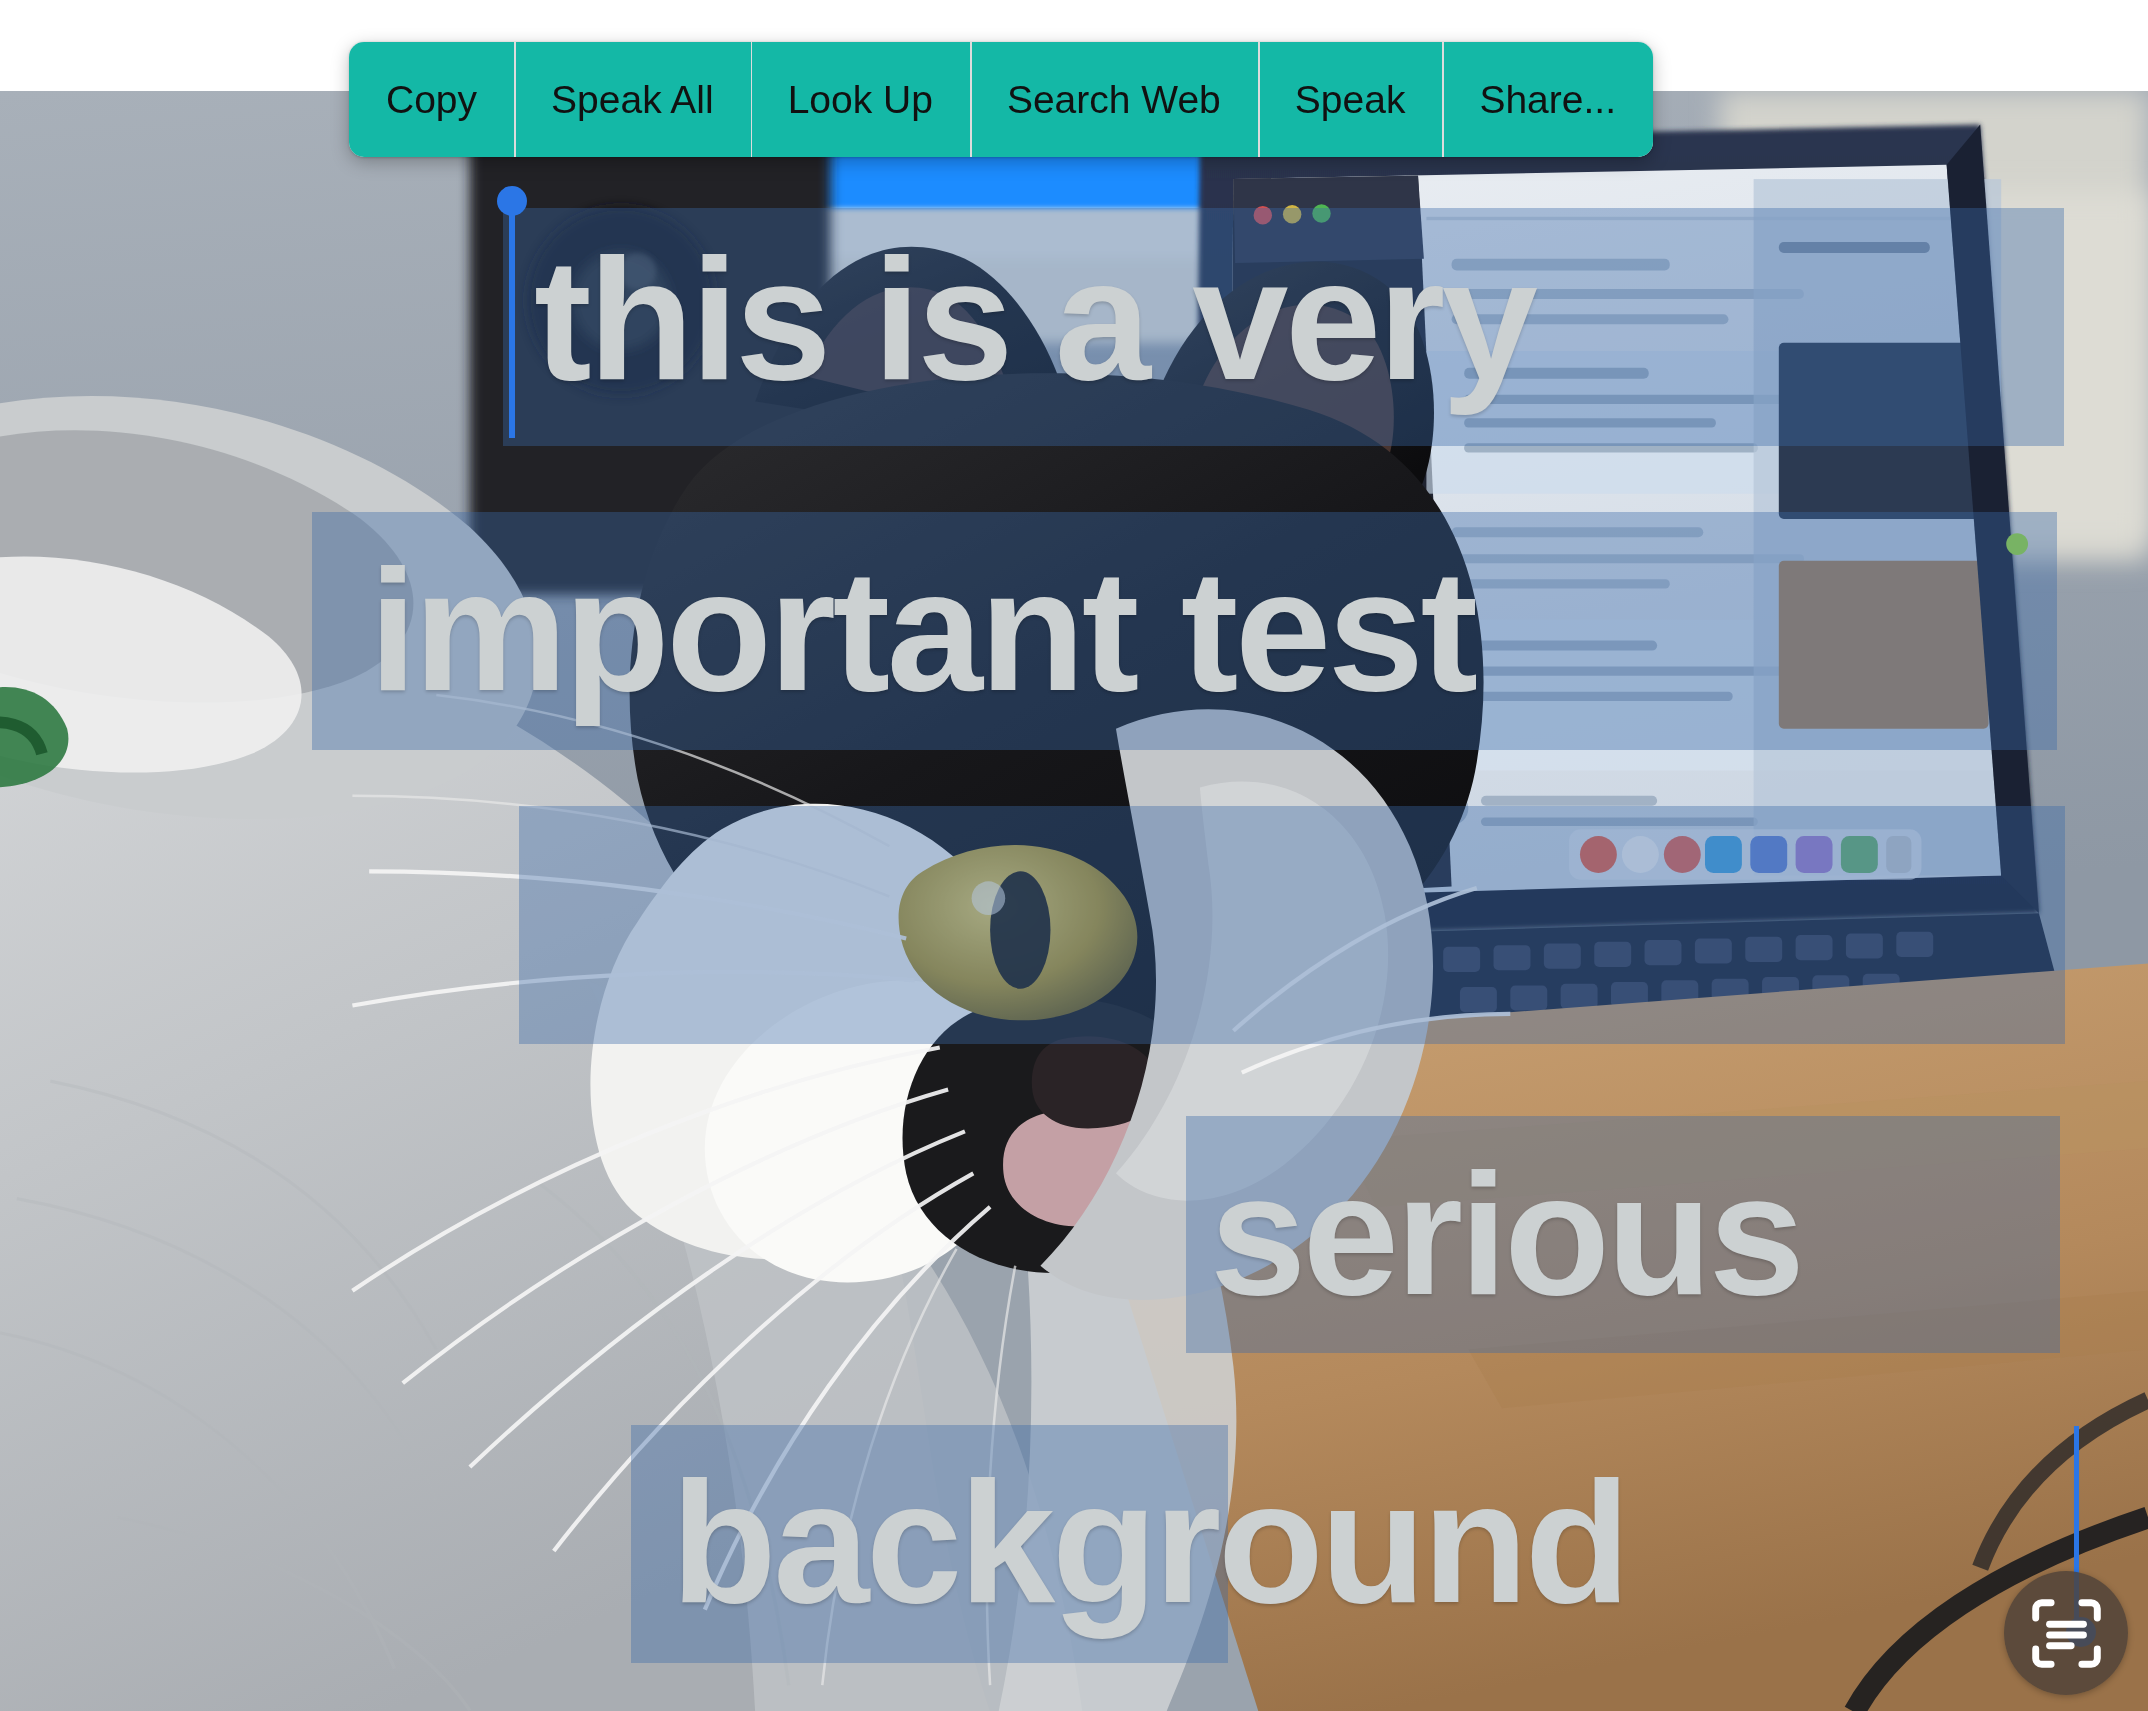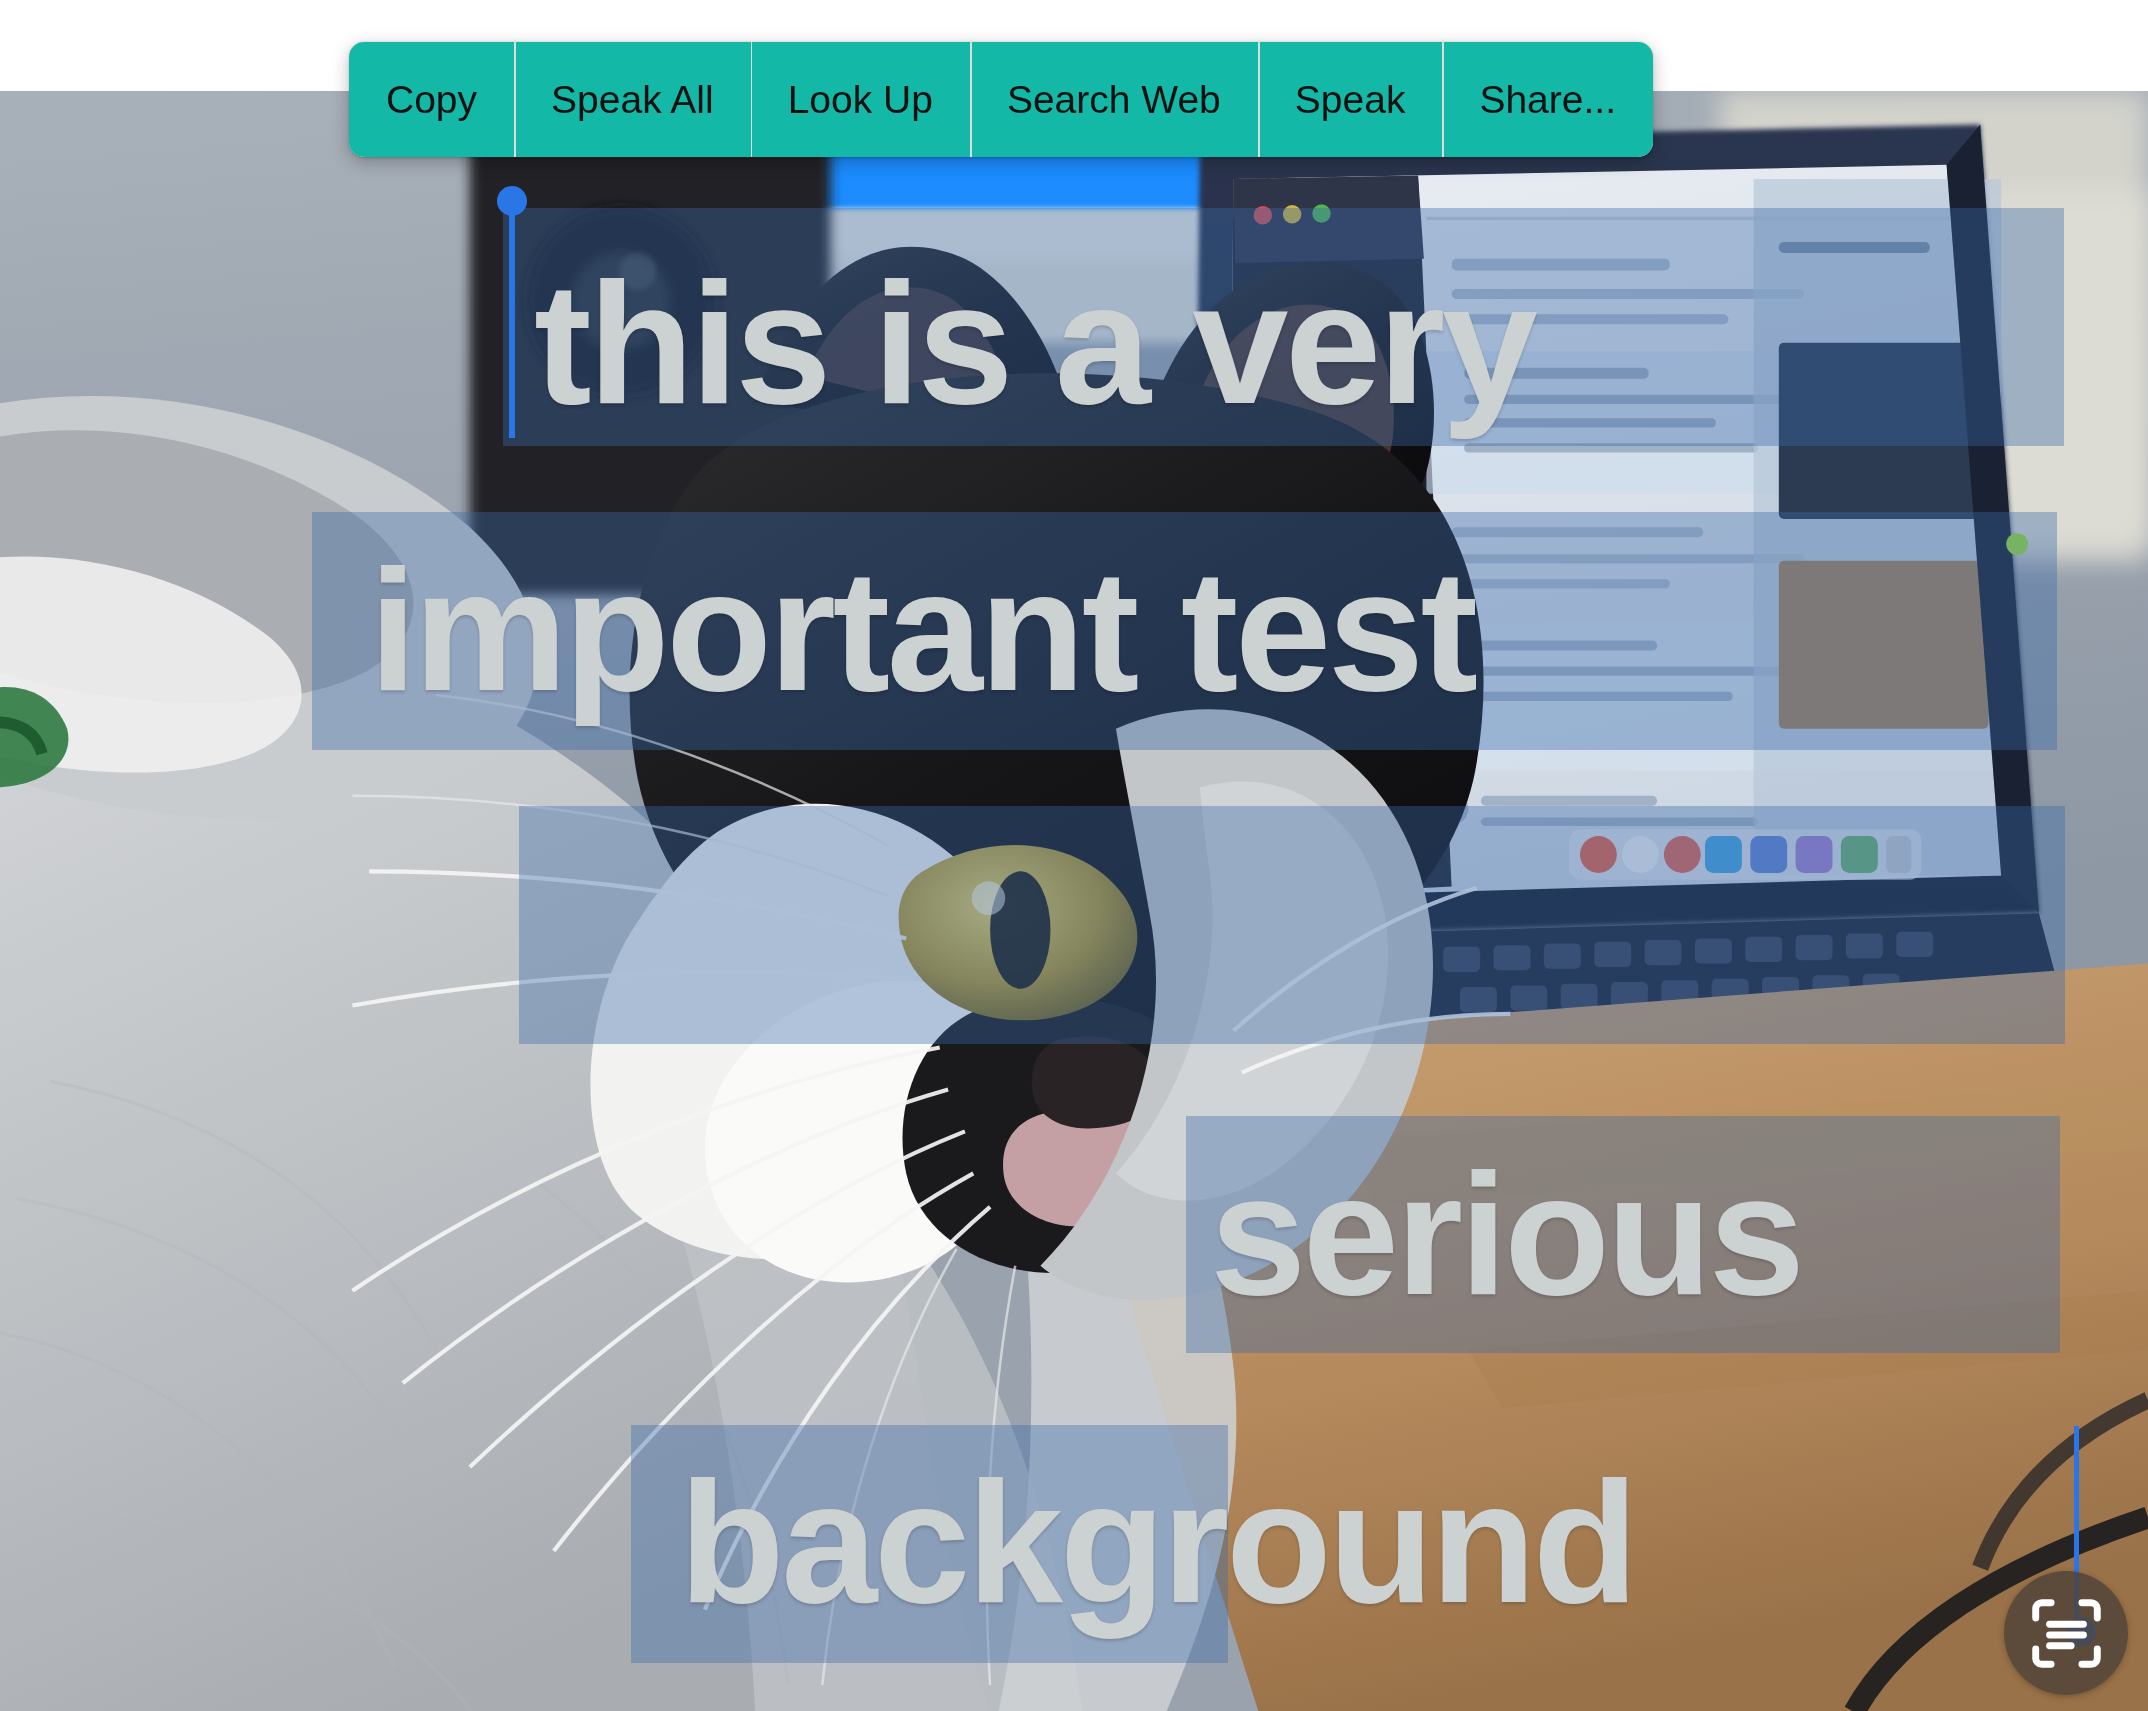--- a/index.html
+++ b/index.html
@@ -350,24 +350,24 @@
   </div>
 
   <div class="text-layer">
 
     <div class="hl" style="left:503px; top:208px; width:1561px; height:238px;"></div>
     <div class="hl" style="left:312px; top:512px; width:1745px; height:238px;"></div>
     <div class="hl" style="left:519px; top:806px; width:1546px; height:238px;"></div>
     <div class="hl" style="left:1186px; top:1116px; width:874px; height:237px;"></div>
     <div class="hl" style="left:631px; top:1425px; width:597px; height:238px;"></div>
 
-    <div class="sel-line" style="left:534px; top:232px; height:222px;">this is a very</div>
+    <div class="sel-line" style="left:534px; top:208px; height:222px;">this is a very</div>
     <div class="sel-line" style="left:369px; top:519px; height:222px;">important test</div>
     <div class="sel-line" style="left:1210px; top:1123px; height:222px;">serious</div>
-    <div class="sel-line" style="left:671px; top:1431px; height:222px;margin-left:8px;">background</div>
+    <div class="sel-line" style="left:671px; top:1431px; height:222px;">background</div>
   </div>
 
   <div class="handle handle-start">
     <div class="knob"></div>
     <div class="bar"></div>
   </div>
 
   <div class="handle handle-end">
     <div class="bar"></div>
     <div class="knob"></div>

